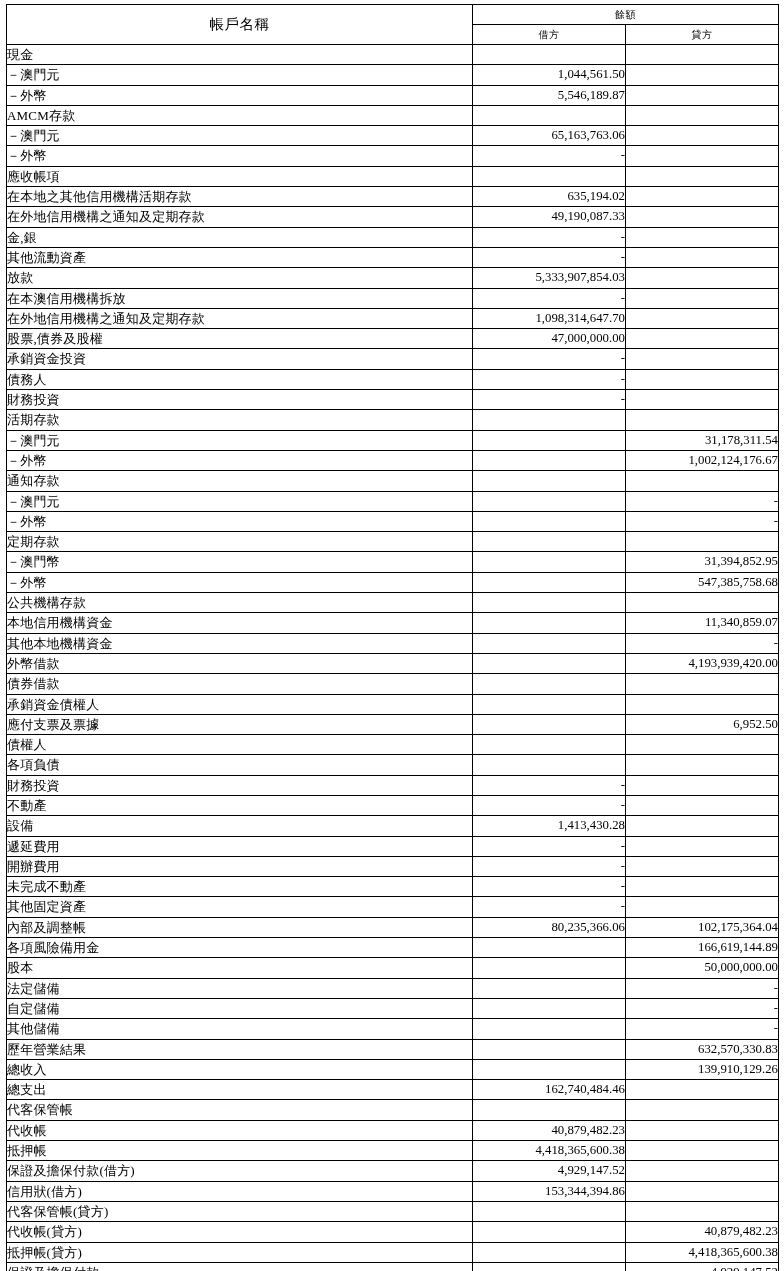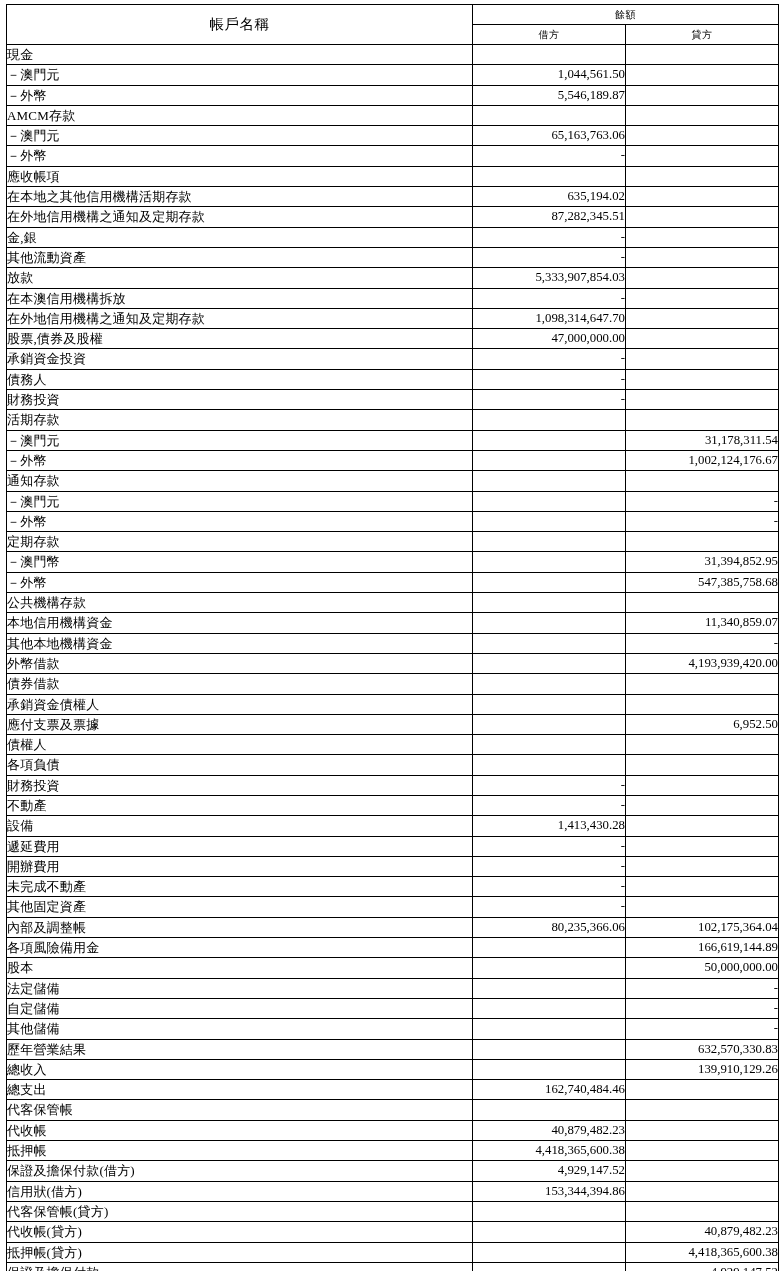--- a/index.html
+++ b/index.html
@@ -128,21 +128,21 @@
           <td class="num"></td>
           <td class="num"></td>
         </tr>
         <tr>
           <td class="name">在本地之其他信用機構活期存款</td>
           <td class="num">635,194.02</td>
           <td class="num"></td>
         </tr>
         <tr>
           <td class="name">在外地信用機構之通知及定期存款</td>
-          <td class="num">87,282,345.51</td>
+          <td class="num">49,190,087.33</td>
           <td class="num"></td>
         </tr>
         <tr>
           <td class="name">金,銀</td>
           <td class="dash">-</td>
           <td class="num"></td>
         </tr>
         <tr>
           <td class="name">其他流動資產</td>
           <td class="dash">-</td>

